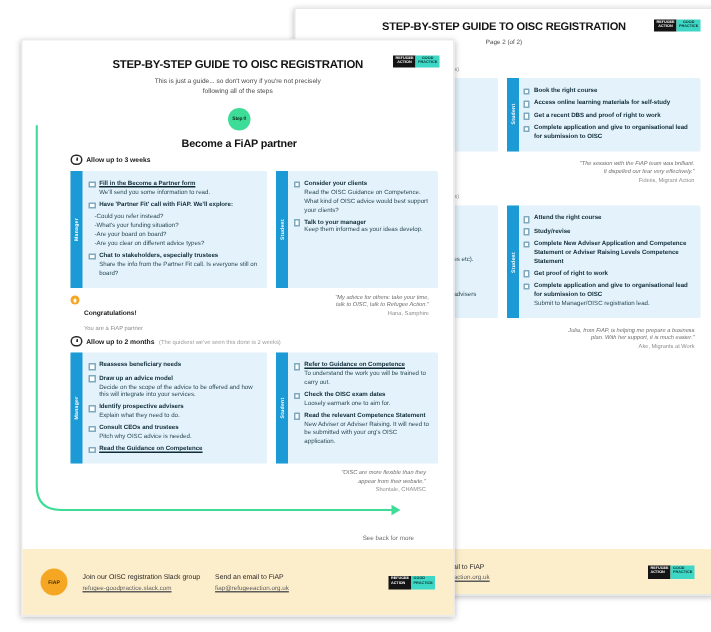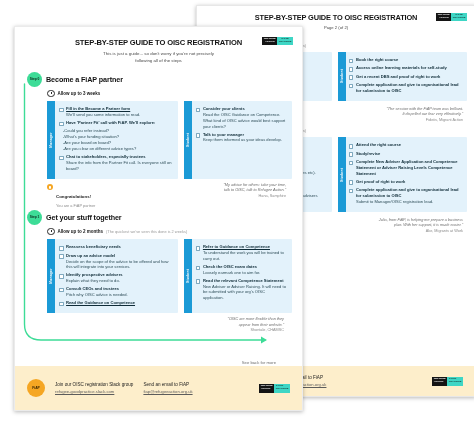--- a/index.html
+++ b/index.html
@@ -71,21 +71,21 @@
     white-space:nowrap;
   }
   .front .pg-sub{font-size:4.4px;color:#4a4a4a;line-height:1.55;margin-top:4px;}
   .front .logo-tr{position:absolute;right:9px;top:10px;}
 
   .content{position:relative;padding:0 10px 0 10px;margin-top:7px;}
 
   
   .flow{position:absolute;left:0;top:0;width:287px;height:300px;pointer-events:none;}
 
-  .steprow{display:flex;align-items:center;gap:4px;margin-left:2px;}
+  .steprow{display:flex;align-items:center;gap:4px;margin-left:2px;flex-direction:column;}
   .badge{
     width:15px;height:15px;border-radius:50%;background:#3ddc97;
     display:flex;align-items:center;justify-content:center;
     font-size:3.3px;font-weight:bold;color:#0c2b1e;letter-spacing:-.1px;
     box-shadow:0 0 0 1px #fff;
     flex:0 0 auto;
   }
   .step-title{font-size:7.2px;font-weight:bold;color:#121212;letter-spacing:-.1px;}
   .timing{display:flex;align-items:center;gap:3px;margin:3px 0 4px 22px;}
   .clock{width:5.5px;height:5.5px;border:.7px solid #2a2a2a;border-radius:50%;position:relative;flex:0 0 auto;}
@@ -391,24 +391,20 @@
             <span class="c2">You are a FiAP partner</span>
           </div>
         </div>
         <div class="quote" style="margin-left:auto;margin-right:6px;margin-top:4px;">
           <span>"My advice for others: take your time,</span><br>
           <span>talk to OISC, talk to Refugee Action."</span><br>
           <span class="attrib">Hana, Samphire</span>
         </div>
       </div>
 
-      <div class="steprow" style="margin-top:2px">
-        <div class="badge">Step 1</div>
-        <div class="step-title">Get your stuff together</div>
-      </div>
       <div class="timing">
         <div class="clock"></div>
         <div class="t1">Allow up to 2 months</div>
         <div class="t2">(The quickest we've seen this done is 2 weeks)</div>
       </div>
 
       <div class="panelrow">
         <div class="panel mgr">
           <div class="vtab">
               <span>Manager</span>

